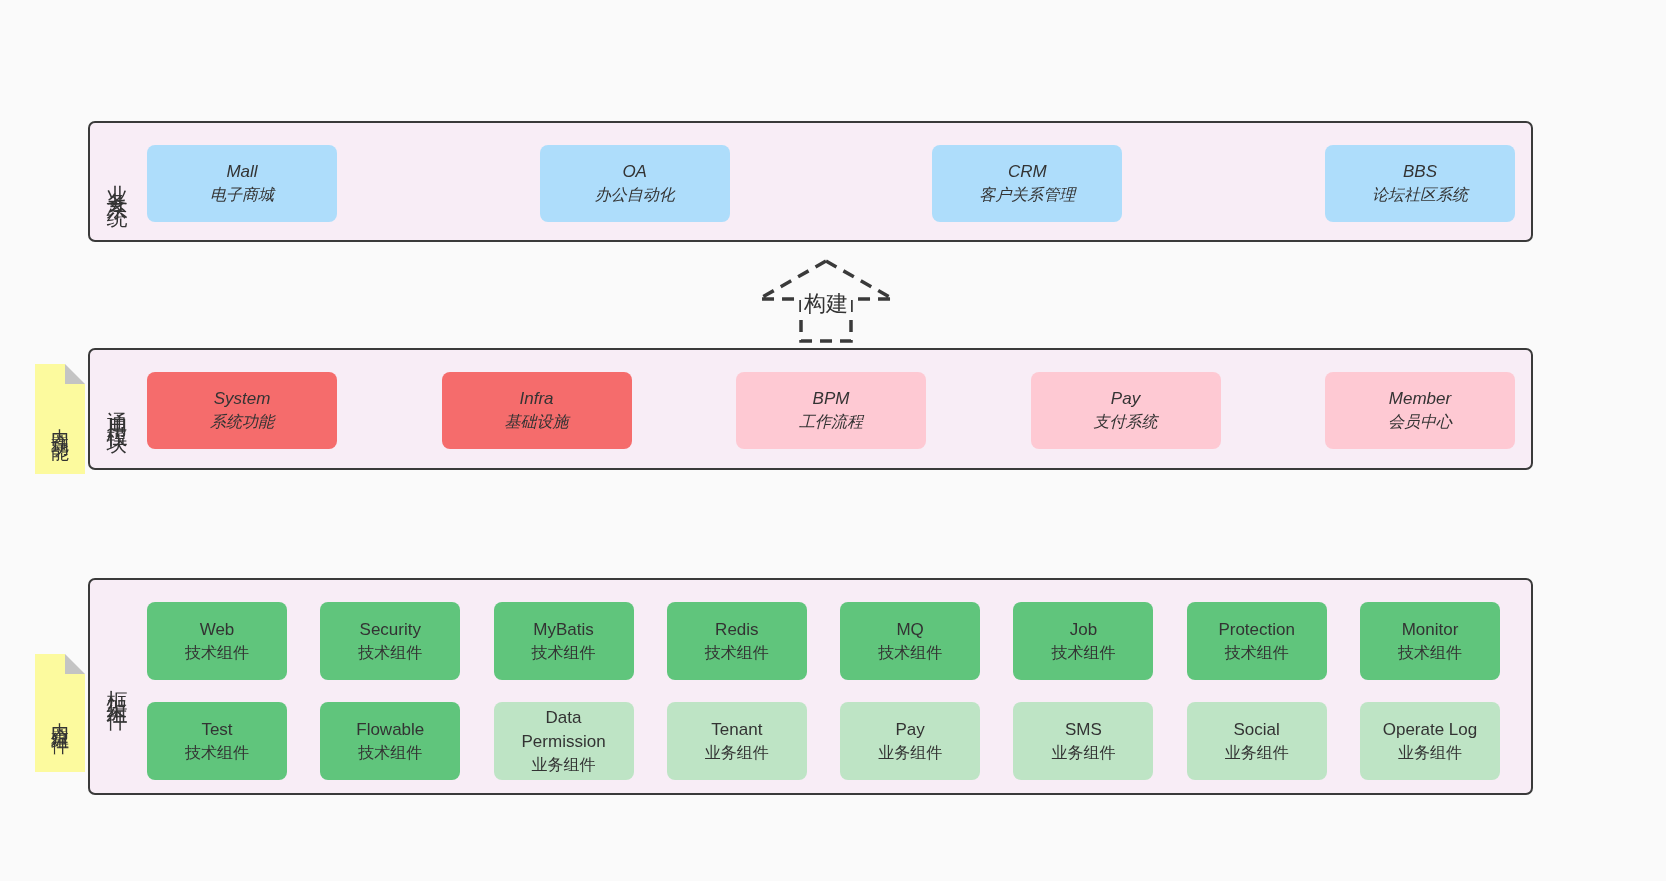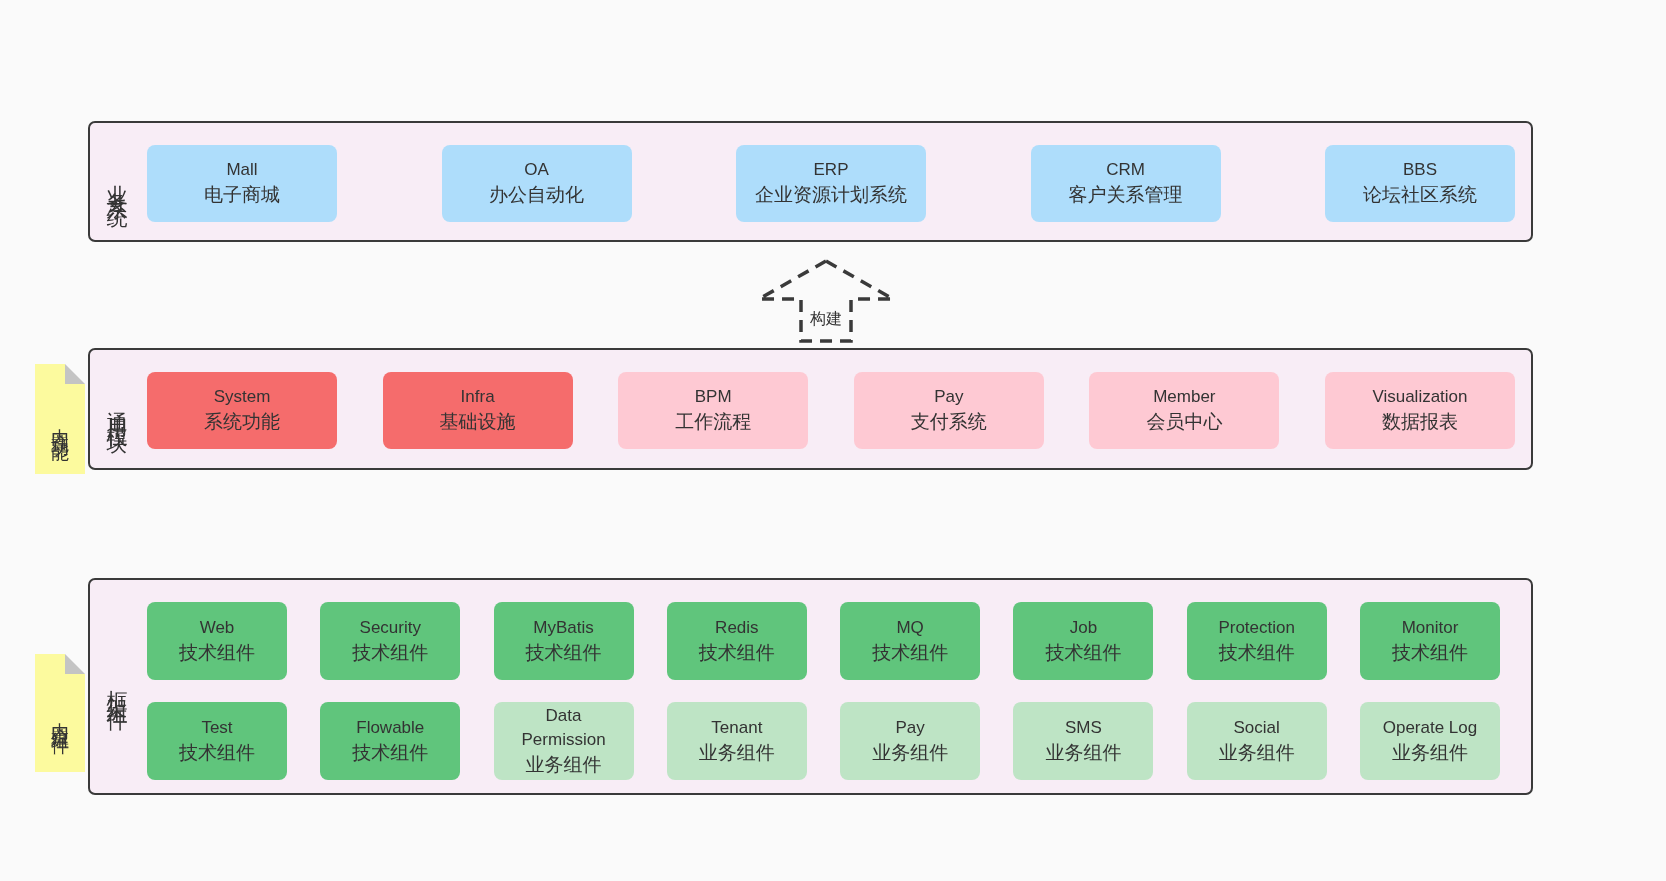--- a/index.html
+++ b/index.html
@@ -34,21 +34,21 @@
     color: var(--text, #333);
     white-space: nowrap;
   }
 
   .boxes {
     position: absolute;
     display: flex;
     justify-content: space-between;
     align-items: stretch;
   }
-  .row-wide   { left: 57px; right: 16px; top: 22px; height: 77px; }
+  .row-wide   { left: 57px; right: 16px; top: 22px; height: 77px; font-style: italic; }
   .row-grid-1 { left: 57px; right: 31px; top: 22px;  height: 78px; }
   .row-grid-2 { left: 57px; right: 31px; top: 122px; height: 78px; }
 
   .box {
     display: flex;
     flex-direction: column;
     justify-content: center;
     align-items: center;
     border-radius: 8px;
     text-align: center;
@@ -57,21 +57,21 @@
     line-height: 1.4;
   }
   .row-wide .box   { width: 190px; }
   .row-grid-1 .box, .row-grid-2 .box { width: 140px; }
   .v-blue       { background: var(--box_blue, #aeddfb); }
   .v-red        { background: var(--box_red, #f56c6c); }
   .v-pink       { background: var(--box_pink, #fec9d3); }
   .v-green      { background: var(--box_green, #60c57c); }
   .v-lightgreen { background: var(--box_lightgreen, #bee4c5); }
   .box-title    { font-size: 17px; }
-  .box-subtitle { font-size: 19px; }
+  .box-subtitle { font-size: 16px; }
 
   .tag {
     position: absolute;
     left: 35px;
     width: 50px;
     background: var(--tag_bg, #fcfa9e);
     z-index: 3;
     display: flex;
     align-items: center;
     justify-content: center;
@@ -101,48 +101,44 @@
   .arrow-2 { left: 763px; top: 486px; }
   .arrow svg { display: block; }
   .arrow polygon {
     fill: none;
     stroke: var(--layer_border, #3a3a3a);
     stroke-width: 3.5;
     stroke-dasharray: 12 8;
   }
   .arrow-label {
     position: absolute;
-    left: 50%; top: 54px;
+    left: 50%; top: 34px;
     transform: translateX(-50%);
     background: var(--page_bg, #fafafa);
     padding: 0 3px;
-    font-size: 16px;
+    font-size: 22px;
     color: var(--text, #333);
     white-space: nowrap;
   }
 </style>
 </head>
 <body>
 
 <div class="canvas">
 
   <section class="layer layer-1">
     <div class="layer-label">业务系统</div>
     <div class="boxes row-wide">
         <div class="box v-blue">
           <div class="box-title">Mall</div>
           <div class="box-subtitle">电子商城</div>
         </div>
         <div class="box v-blue">
           <div class="box-title">OA</div>
           <div class="box-subtitle">办公自动化</div>
-        </div>
-        <div class="box v-blue">
-          <div class="box-title">ERP</div>
-          <div class="box-subtitle">企业资源计划系统</div>
         </div>
         <div class="box v-blue">
           <div class="box-title">CRM</div>
           <div class="box-subtitle">客户关系管理</div>
         </div>
         <div class="box v-blue">
           <div class="box-title">BBS</div>
           <div class="box-subtitle">论坛社区系统</div>
         </div>
       </div>
@@ -175,24 +171,20 @@
           <div class="box-subtitle">工作流程</div>
         </div>
         <div class="box v-pink">
           <div class="box-title">Pay</div>
           <div class="box-subtitle">支付系统</div>
         </div>
         <div class="box v-pink">
           <div class="box-title">Member</div>
           <div class="box-subtitle">会员中心</div>
         </div>
-        <div class="box v-pink">
-          <div class="box-title">Visualization</div>
-          <div class="box-subtitle">数据报表</div>
-        </div>
       </div>
   </section>
 
 
   <div class="tag tag-2">
     <span class="tag-text">内置组件</span>
   </div>
 
   <section class="layer layer-3">
     <div class="layer-label">框架组件</div>

